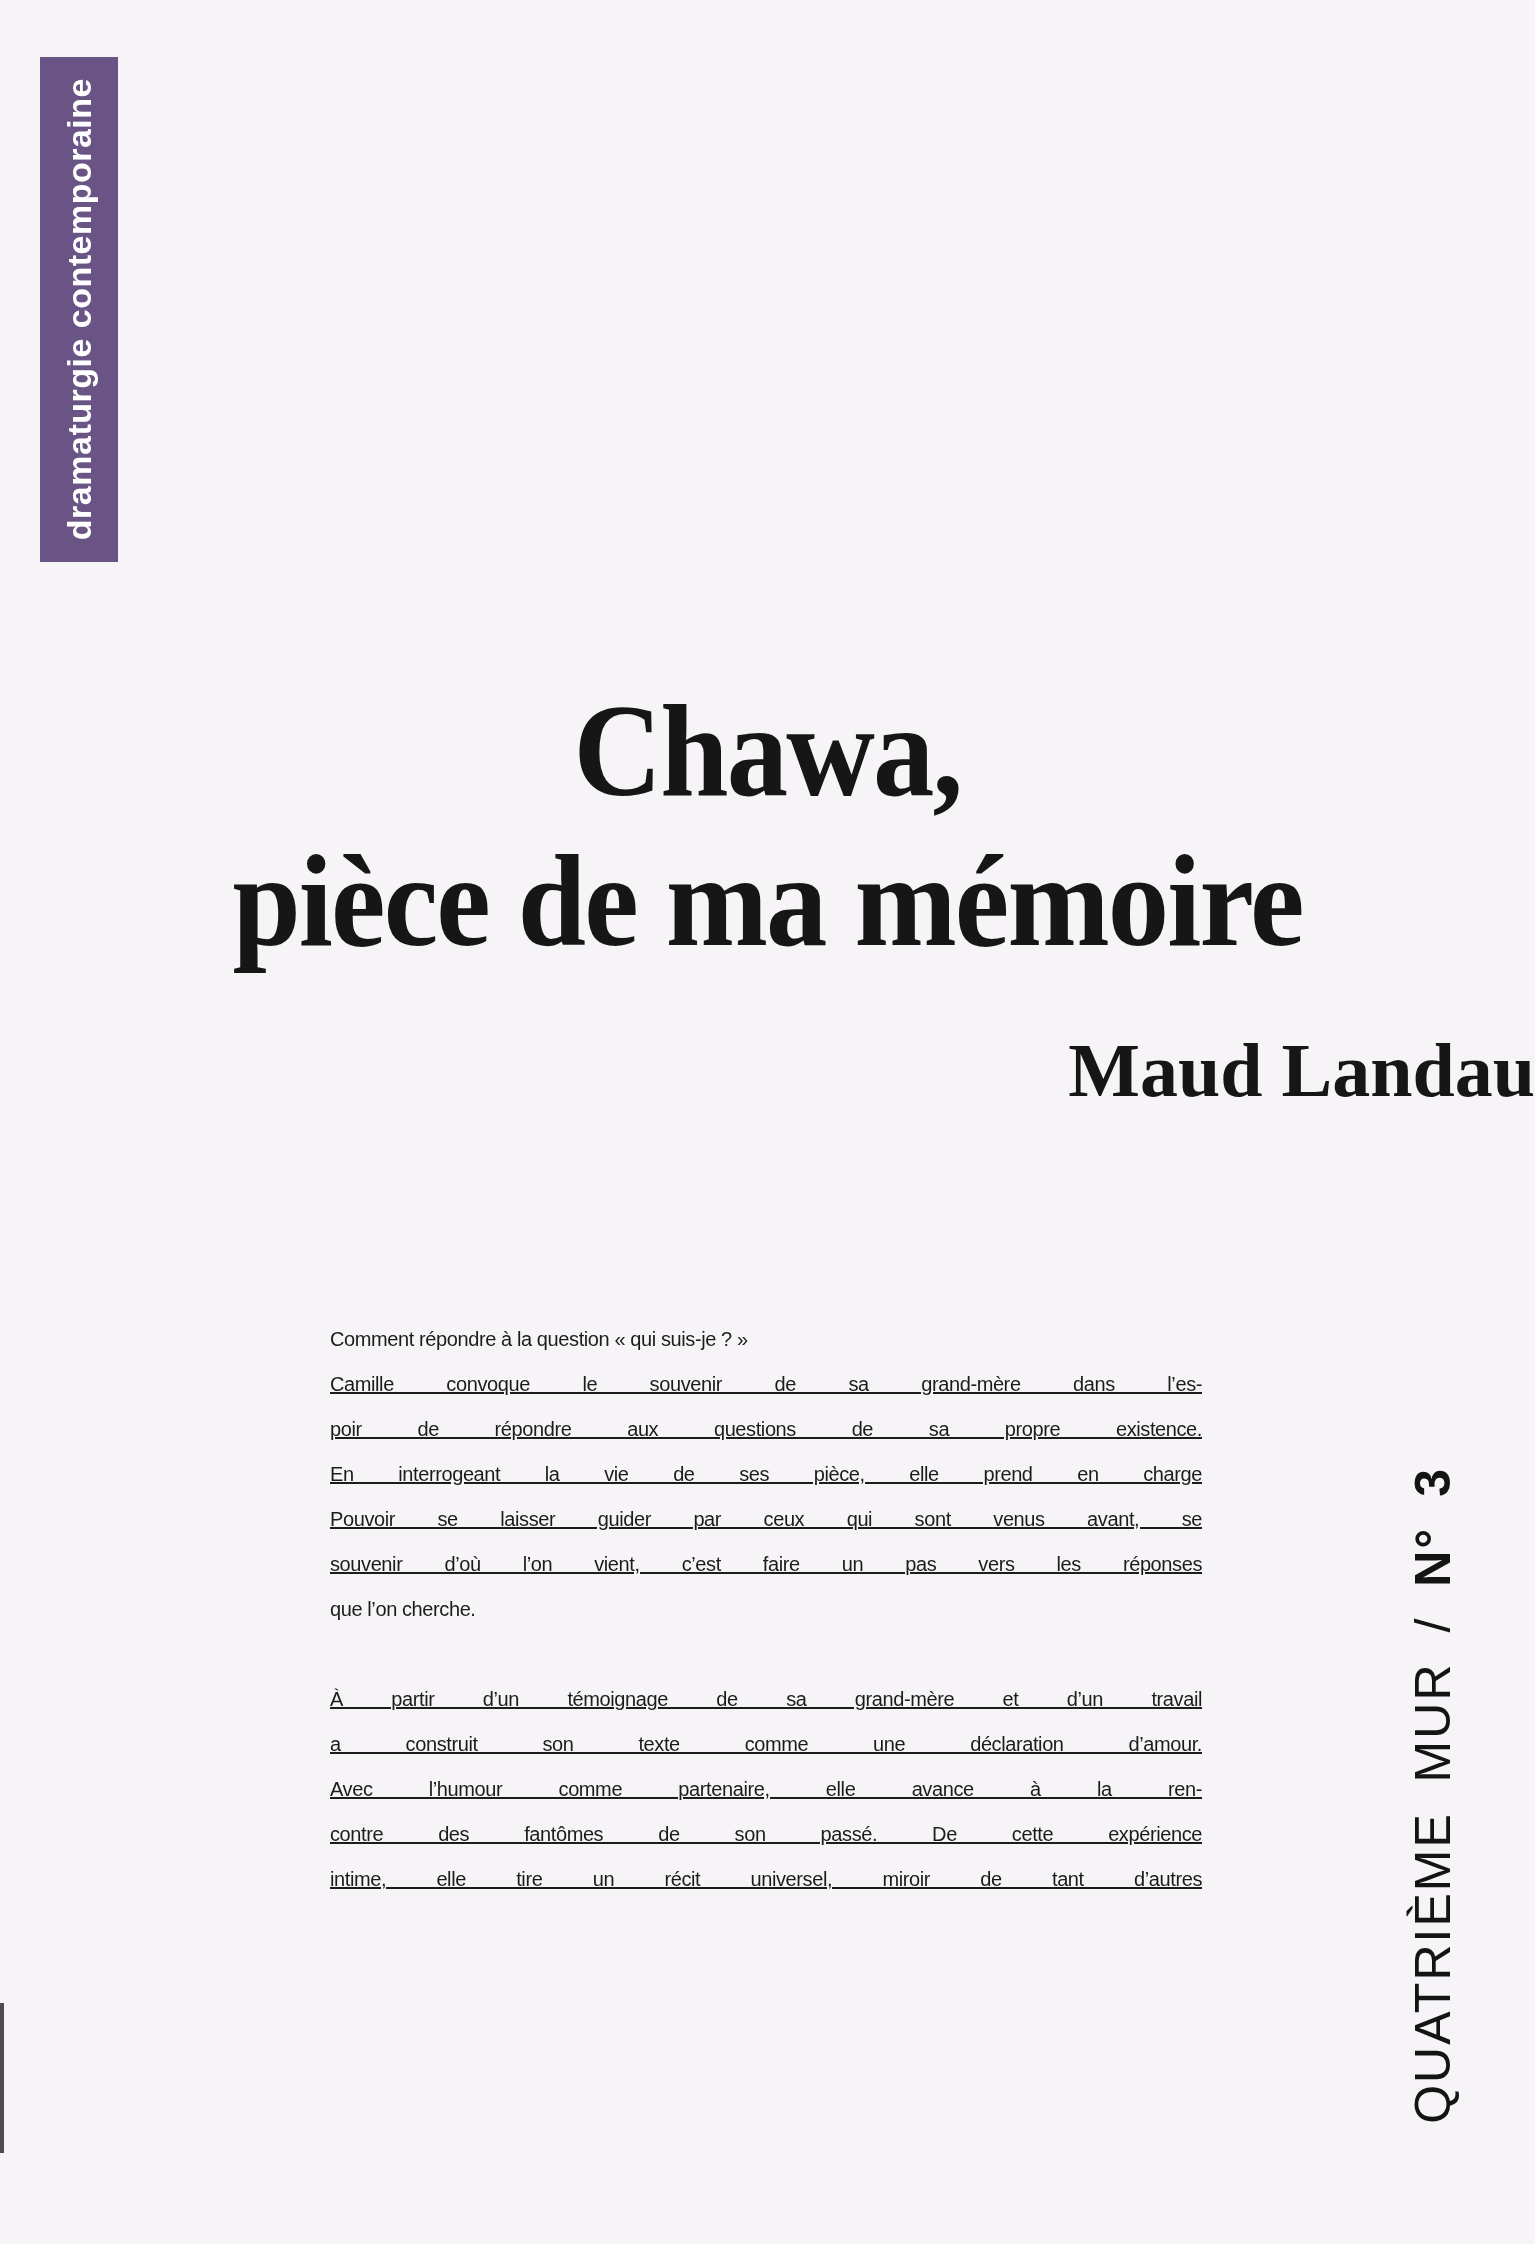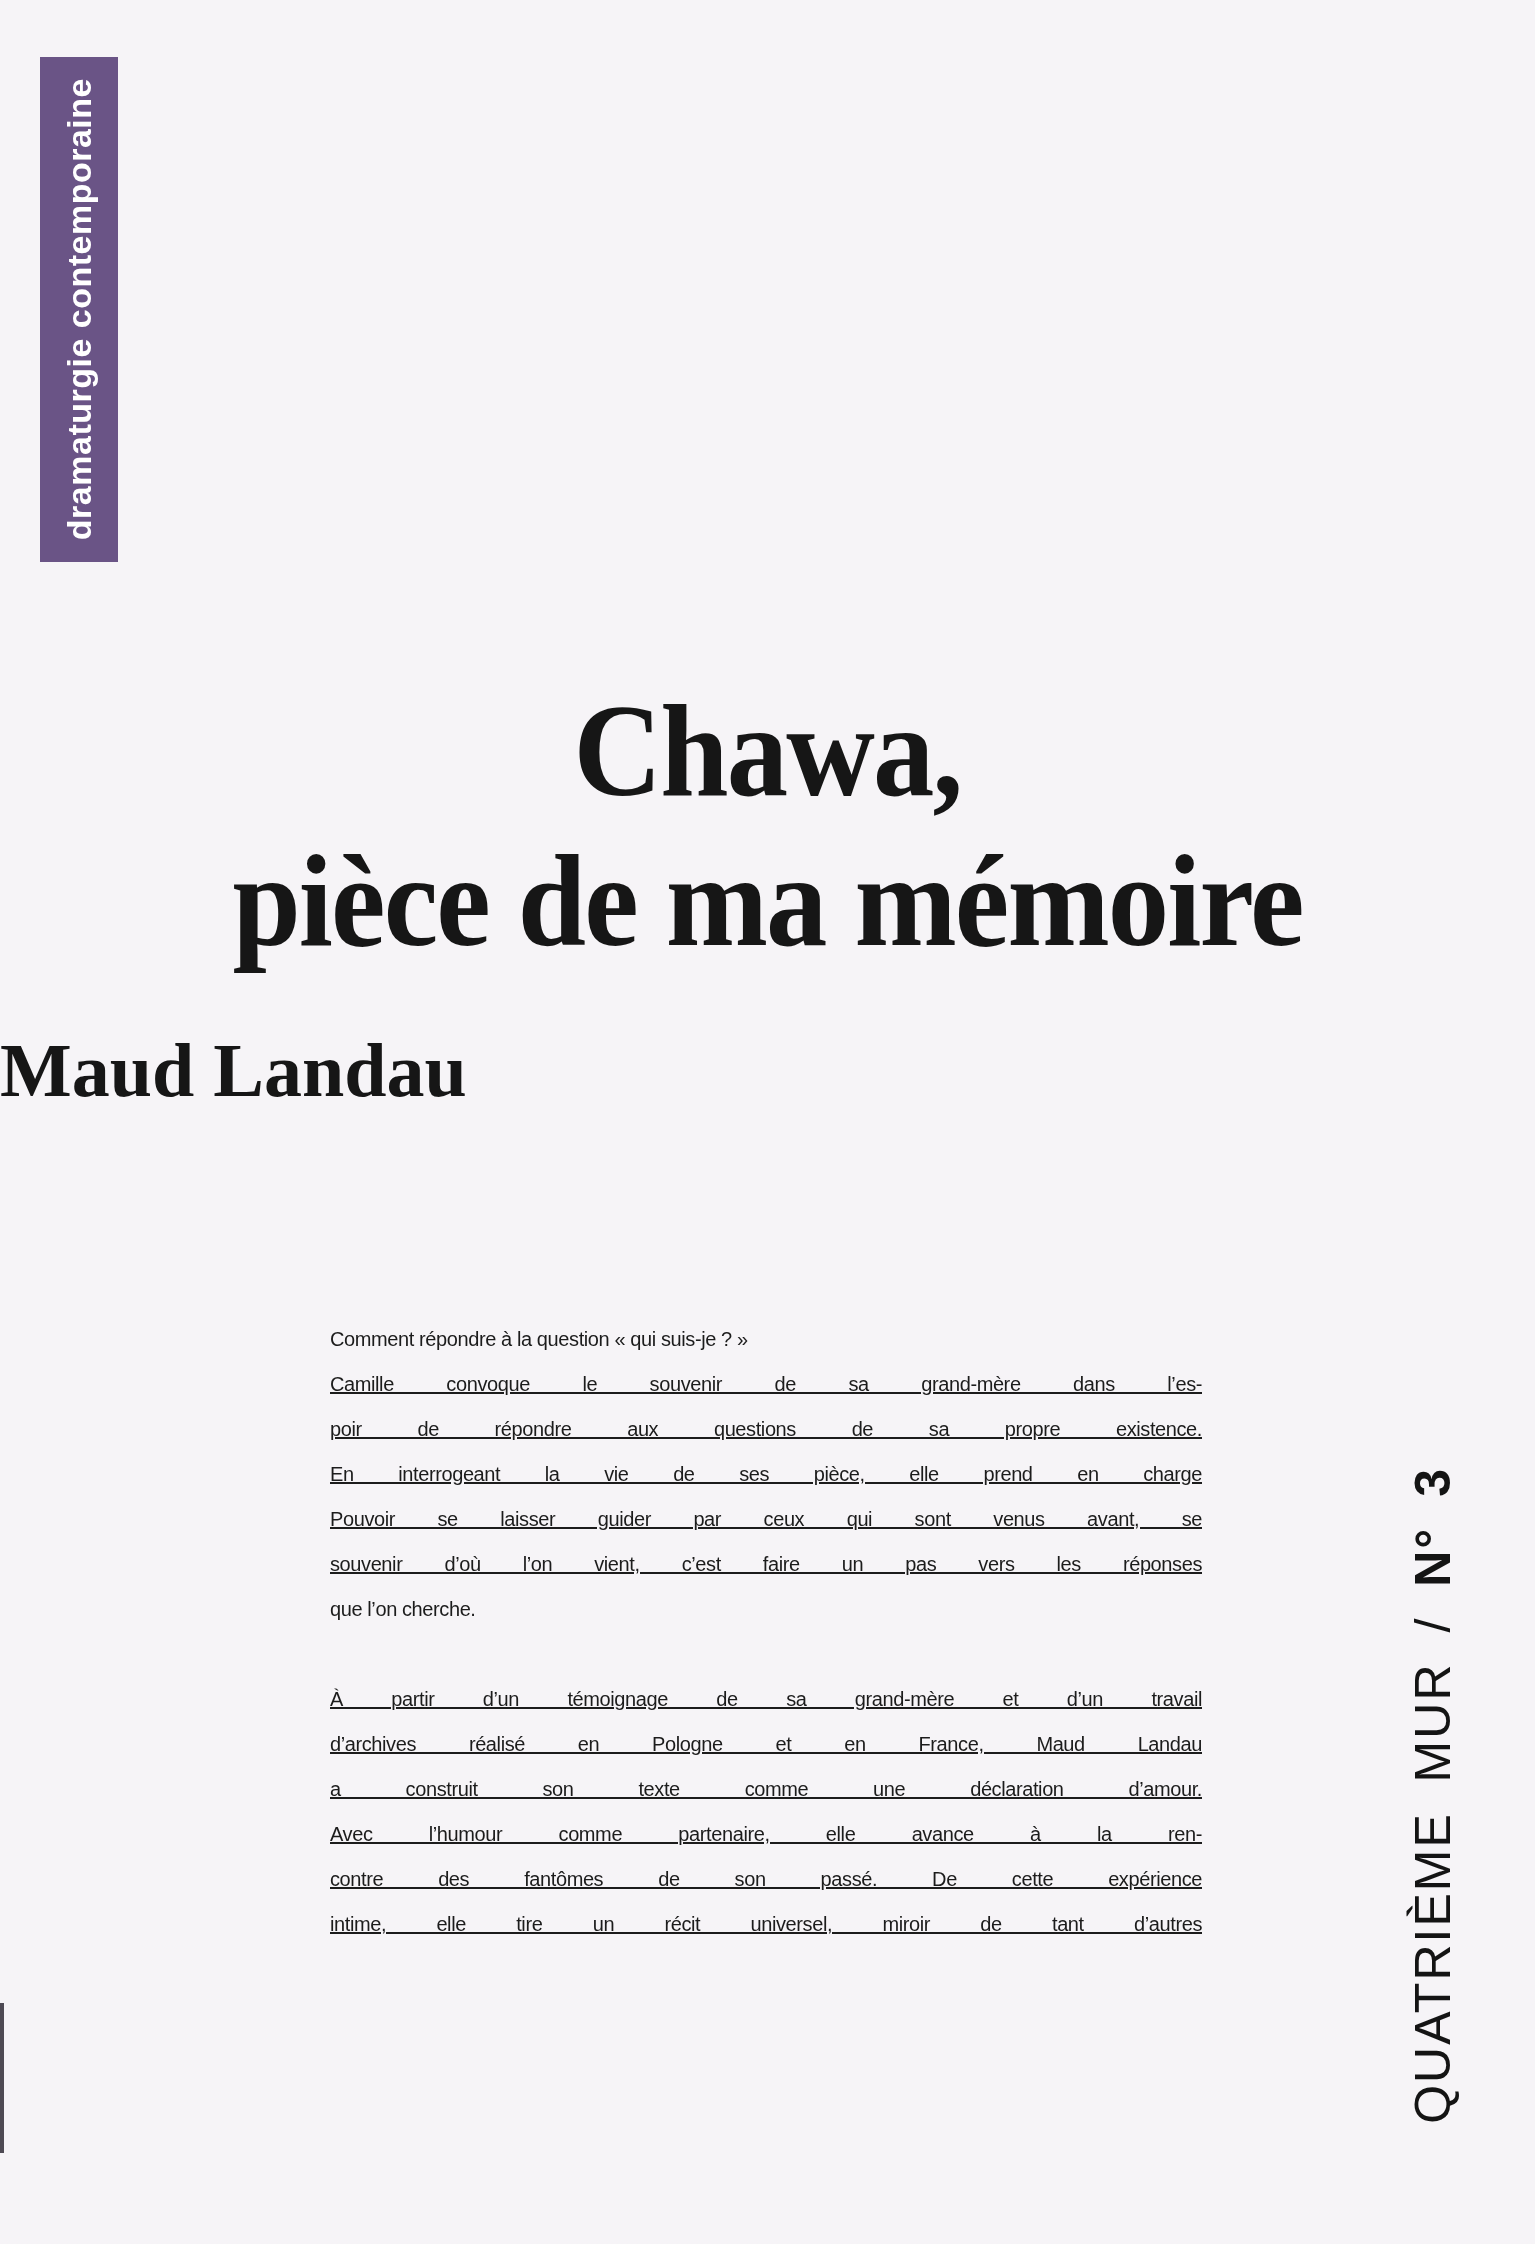--- a/index.html
+++ b/index.html
@@ -35,21 +35,21 @@
     font-weight:bold;
     font-size:132px;
     line-height:150px;
     letter-spacing:-2px;
     transform:scaleX(0.93);
     transform-origin:50% 50%;
     margin:0;
   }
   .author{
     position:absolute;left:0;top:1030px;width:100%;
-    text-align:left;
+    text-align:right;
     font-family:"Liberation Serif", serif;
     font-weight:bold;
     font-size:76px;
     line-height:80px;
     margin:0;
   }
 
   
   .synopsis{
     position:absolute;left:330px;top:1317px;width:872px;
@@ -114,21 +114,20 @@
         <div class="syn-line j" style="">Camille convoque le souvenir de sa grand-mère dans l’es-</div>
         <div class="syn-line j" style="">poir de répondre aux questions de sa propre existence.</div>
         <div class="syn-line j" style="">En interrogeant la vie de ses pièce, elle prend en charge</div>
         <div class="syn-line j" style="">Pouvoir se laisser guider par ceux qui sont venus avant, se</div>
         <div class="syn-line j" style="">souvenir d’où l’on vient, c’est faire un pas vers les réponses</div>
         <div class="syn-line" style="">que l’on cherche.</div>
       </div>
     <div class="para">
 
     <div class="syn-line j" style="">À partir d’un témoignage de sa grand-mère et d’un travail</div>
-        <div class="syn-line j" style="">d’archives réalisé en Pologne et en France, Maud Landau</div>
         <div class="syn-line j" style="">a construit son texte comme une déclaration d’amour.</div>
         <div class="syn-line j" style="">Avec l’humour comme partenaire, elle avance à la ren-</div>
         <div class="syn-line j" style="">contre des fantômes de son passé. De cette expérience</div>
         <div class="syn-line j" style="">intime, elle tire un récit universel, miroir de tant d’autres</div>
       </div>
   </div>
 
   <div class="edition">
     <div class="edition-text">
       <span>QUATRIÈME MUR /</span>

